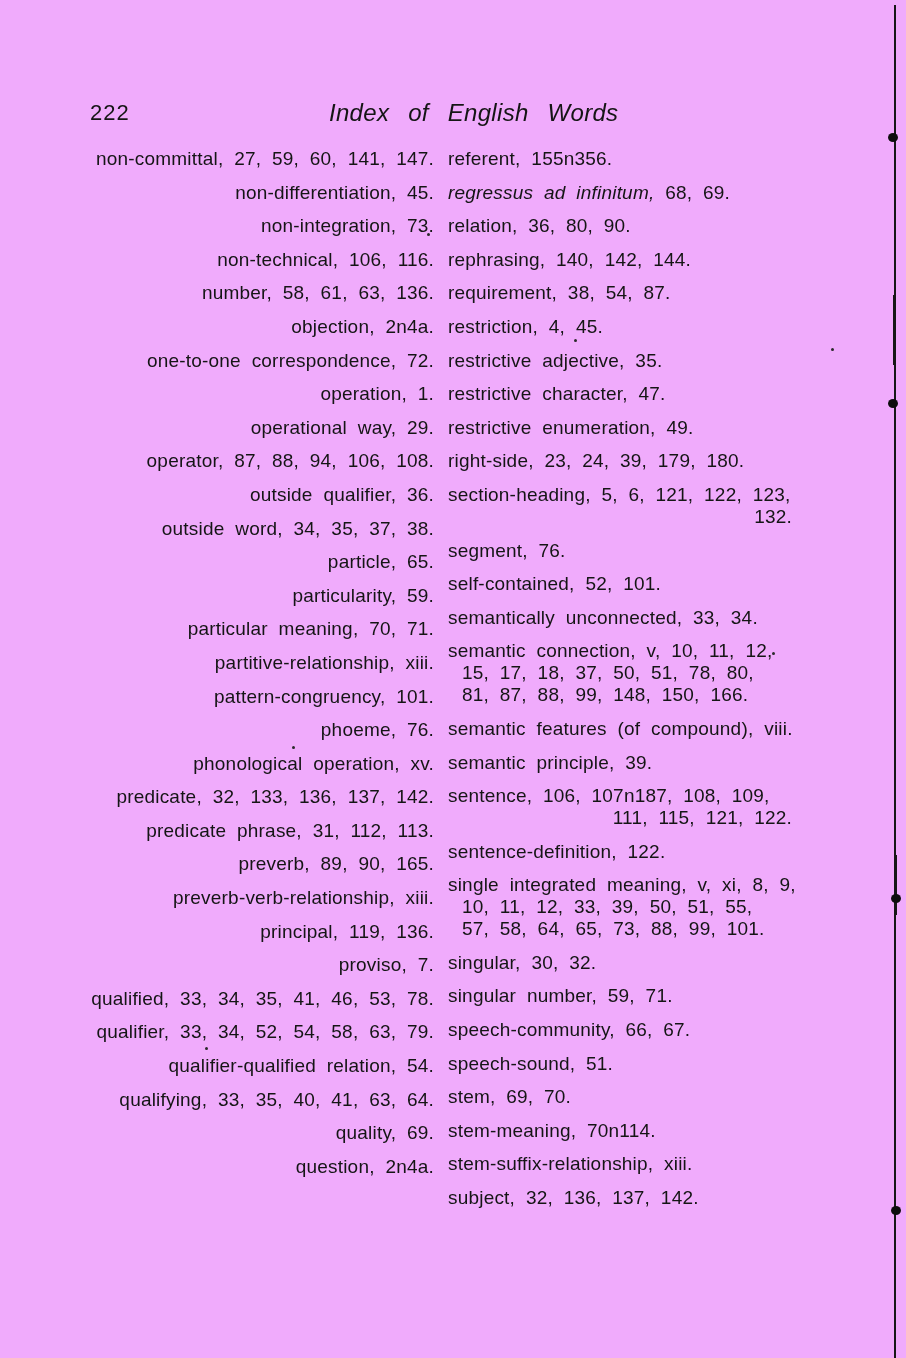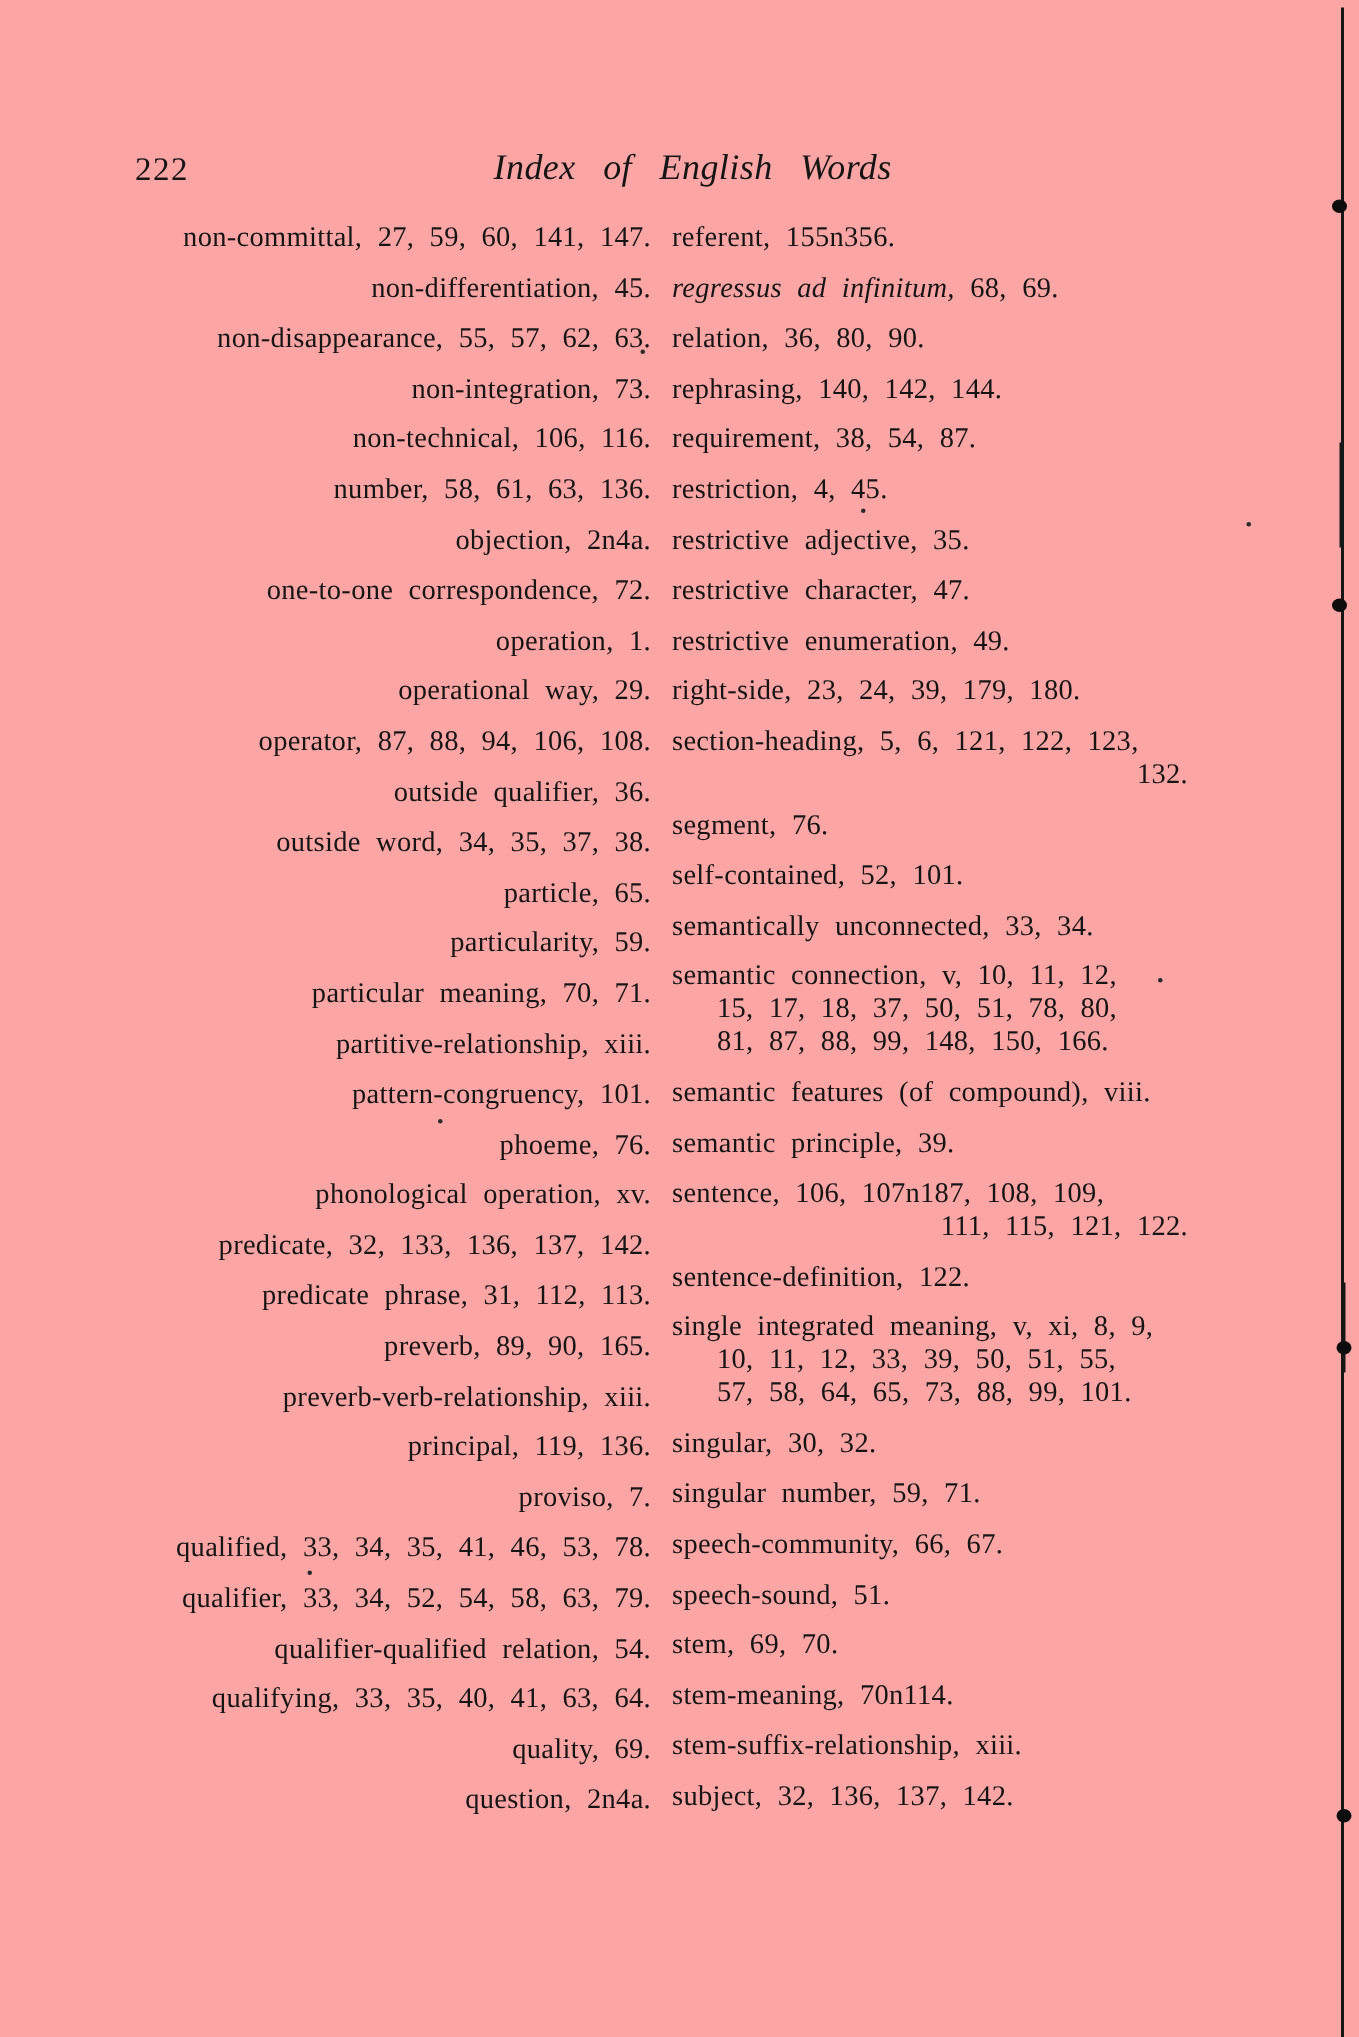--- a/index.html
+++ b/index.html
@@ -1,27 +1,27 @@
 <!DOCTYPE html>
 <html><head>
 <meta charset="utf-8">
 <style>
   html,body{margin:0;padding:0;background:#ffffff;}
   .page{
-    position:relative;width:906px;height:1358px;background:#fca5a5;overflow:hidden;
-    font-family:Liberation Serif, serif;color:#151515;
+    position:relative;width:906px;height:1358px;background:#f0abfc;overflow:hidden;
+    font-family:Liberation Sans, sans-serif;color:#151515;
   }
   .pagenum{position:absolute;left:90px;top:100px;font-size:22px;letter-spacing:1px;}
   .runtitle{position:absolute;left:329px;top:99px;font-size:24px;font-style:italic;word-spacing:0.5em;letter-spacing:0.3px;}
   .col{position:absolute;top:148px;}
   .col-left{left:88px;width:346px;text-align:right;}
   .col-right{left:448px;width:348px;}
   .entry{margin-bottom:11.6px;}
   .line{font-size:19px;line-height:22px;white-space:nowrap;word-spacing:0.28em;letter-spacing:0.2px;}
-  .wrap.indent{margin-left:30px;}
+  .wrap.indent{margin-left:14px;}
   .wrap.right{text-align:right;padding-right:4px;}
   .it{font-style:italic;}
   .bind-line{position:absolute;left:894px;top:5px;width:2px;height:1353px;background:#171717;}
   .bind-line::before{content:"";position:absolute;left:-1px;top:290px;width:3px;height:70px;background:#171717;}
   .bind-line::after{content:"";position:absolute;left:0;top:850px;width:3px;height:60px;background:#171717;}
   .blob{position:absolute;width:10px;height:9px;border-radius:50%;background:#0d0d0d;}
   .blob.b1{left:888px;top:133px;}
   .blob.b2{left:888px;top:399px;}
   .blob.b3{left:891px;top:894px;}
   .blob.b4{left:891px;top:1206px;}
@@ -36,23 +36,20 @@
   <div class="runtitle">Index of English Words</div>
 
   <div class="col col-left" id="col-left">
       <div class="entry">
         <div class="line"><span class="term">non-committal,</span><span class="refs"> 27, 59, 60, 141, 147.</span></div>
       </div>
       <div class="entry">
         <div class="line"><span class="term">non-differentiation,</span><span class="refs"> 45.</span></div>
       </div>
       <div class="entry">
-        <div class="line"><span class="term">non-disappearance,</span><span class="refs"> 55, 57, 62, 63.</span></div>
-      </div>
-      <div class="entry">
         <div class="line"><span class="term">non-integration,</span><span class="refs"> 73.</span></div>
       </div>
       <div class="entry">
         <div class="line"><span class="term">non-technical,</span><span class="refs"> 106, 116.</span></div>
       </div>
       <div class="entry">
         <div class="line"><span class="term">number,</span><span class="refs"> 58, 61, 63, 136.</span></div>
       </div>
       <div class="entry">
         <div class="line"><span class="term">objection,</span><span class="refs"> 2n4a.</span></div>

